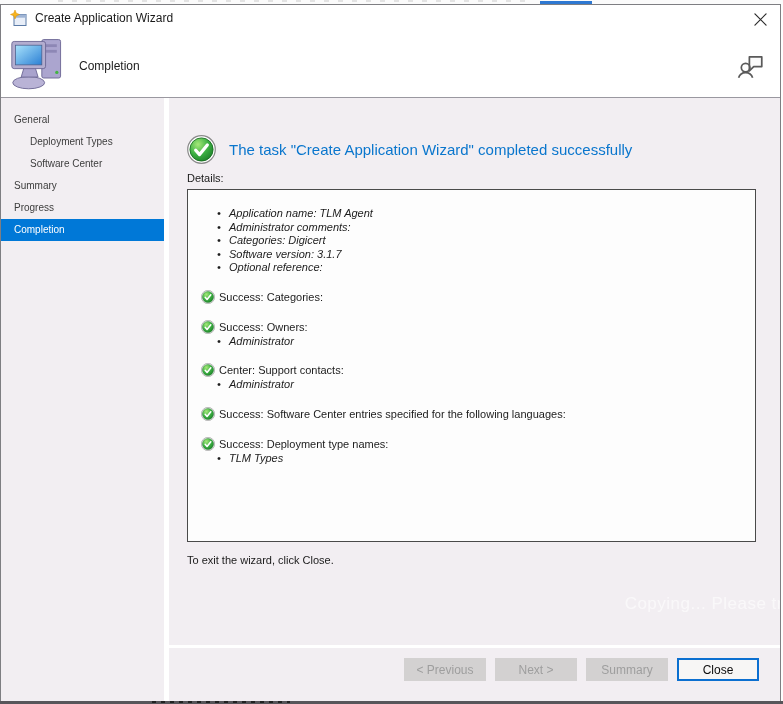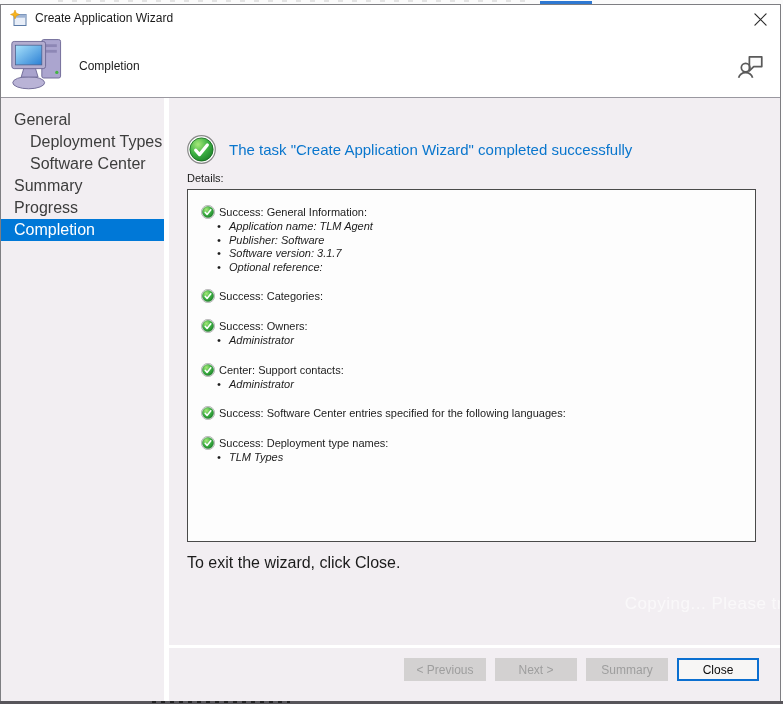--- a/index.html
+++ b/index.html
@@ -31,21 +31,21 @@
   .close-btn { position:absolute; right:9px; top:4px; width:20px; height:20px; border:none; background:transparent; padding:3px; cursor:pointer; }
   .close-btn svg { width:13px; height:13px; display:block; }
 
   .header { height:67px; flex:none; background:#fff; position:relative; border-bottom:1px solid #9a98a0; }
   .app-icon { position:absolute; left:8px; top:2px; width:60px; height:60px; }
   .step-title { position:absolute; left:78px; top:28px; font-size:12px; color:#1c1c1c; }
   .feedback-btn { position:absolute; right:15px; top:21px; width:28px; height:28px; border:none; background:transparent; padding:0; cursor:pointer; }
 
   .body-row { flex:1; display:flex; min-height:0; }
   .sidebar { width:163px; flex:none; background:#f2eef2; padding-top:11px; }
-  .nav-item { height:22px; line-height:22px; padding-left:13px; font-size:16px; color:#3d3d3d; white-space:nowrap; }
+  .nav-item { height:22px; line-height:22px; padding-left:13px; font-size:10px; color:#3d3d3d; white-space:nowrap; }
   .nav-item.indent { padding-left:29px; }
   .nav-item.selected { background:#0078d7; color:#fff; }
   .v-div { width:5px; flex:none; background:#fff; }
 
   .main-col { flex:1; min-width:0; display:flex; flex-direction:column; background:#f2eef2; }
   .content { flex:1; position:relative; padding-left:18px; min-height:0; }
 
   .status-row { display:flex; align-items:center; gap:13px; margin-top:37px; }
   .check-lg { width:29px; height:29px; flex:none; }
   .status-heading { font-size:15px; font-weight:400; color:#0a76cd; margin:0; }
@@ -53,21 +53,21 @@
   .details-label { margin-top:8px; font-size:11px; color:#1a1a1a; }
   .details-box { margin-top:5px; width:569px; height:353px; background:#fdfdfd;
     border:1px solid #4a4a4a; padding:16px 10px 0 13px; overflow:hidden; }
   .section { margin-bottom:17px; }
   .section-head { display:flex; align-items:flex-start; gap:4px; }
   .check-sm { width:14px; height:14px; flex:none; margin-top:-1px; }
   .section-title { font-size:11px; line-height:13px; color:#1c1c1c; }
   .bullet { position:relative; padding-left:28px; font-size:11px; line-height:12.5px; color:#1c1c1c; margin-top:1px;font-style:italic; }
   .bullet::before { content:"•"; position:absolute; left:16px; top:0; font-size:11px; color:#1c1c1c; }
 
-  .exit-hint { margin-top:12px; font-size:16px; color:#1b1b1b; }
+  .exit-hint { margin-top:12px; font-size:11px; color:#1b1b1b; }
   .watermark { position:absolute; top:496px; right:-12px; font-size:17px; color:#ffffff; opacity:.6; white-space:nowrap; letter-spacing:.5px; }
 
   .footer-sep { height:3px; flex:none; background:#fff; }
   .footer { height:53px; flex:none; display:flex; align-items:center; justify-content:flex-end; gap:9px; padding:6px 21px 16px 0;border-radius:12px; }
   .btn { width:82px; height:23px; font-size:12px; font-family:inherit; line-height:1; cursor:default; }
   .btn.is-disabled { background:#d3d1d1; border:1px solid #d3d1d1; color:#9e9e9e; }
   .btn.btn-default { background:#f7f6f5; border:2px solid #0b6fd0; color:#0d0d0d; cursor:pointer; }
 </style>
 </head>
 <body>
@@ -166,28 +166,23 @@
               <use href="#icon-check"></use>
             </svg>
           <h1 class="status-heading">The task "Create Application Wizard" completed successfully</h1>
         </div>
 
         <div class="details-label">Details:</div>
 
         <div class="details-box">
 
           <div class="section">
-            <div class="section-head">
-              <svg class="check-sm">
-                  <use href="#icon-check"></use>
-                </svg>
-              <span class="section-title">Success: General Information:</span>
-            </div>
             <div class="bullet">Application name: TLM Agent</div>
-            <div class="bullet">Publisher: Software</div>
+            <div class="bullet">Administrator comments:</div>
+            <div class="bullet">Categories: Digicert</div>
             <div class="bullet">Software version: 3.1.7</div>
             <div class="bullet">Optional reference:</div>
           </div>
 
           <div class="section">
             <div class="section-head">
               <svg class="check-sm">
                   <use href="#icon-check"></use>
                 </svg>
               <span class="section-title">Success: Categories:</span>

